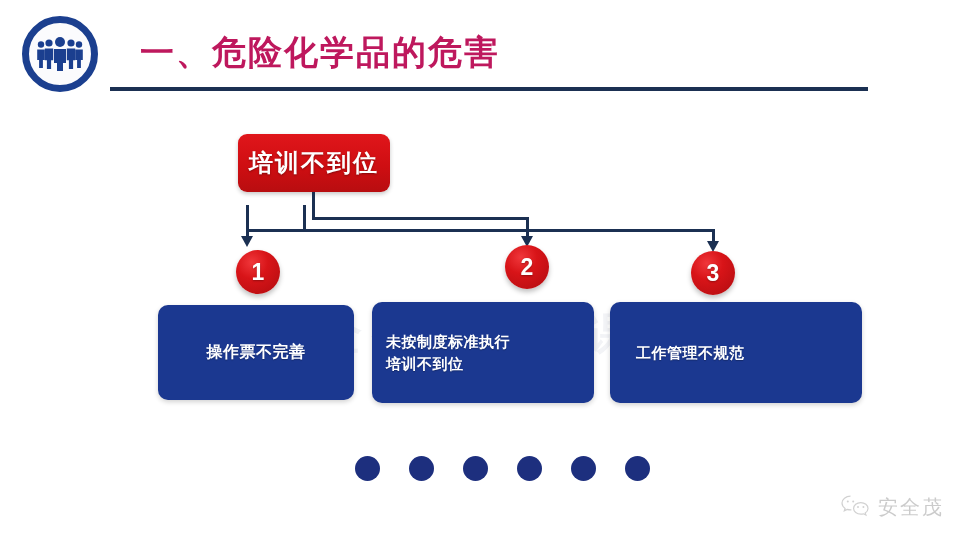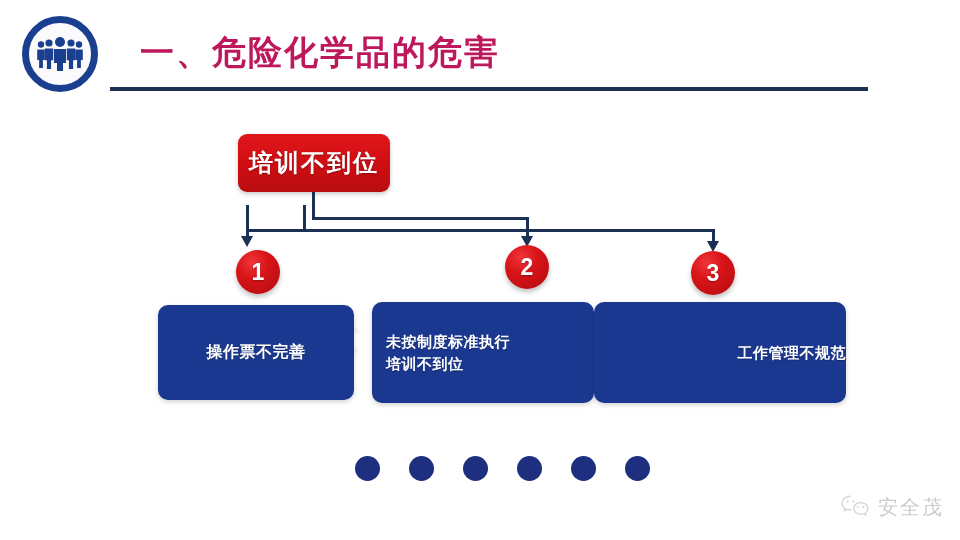--- a/index.html
+++ b/index.html
@@ -152,23 +152,22 @@
   }
   #box1 .line { font-size: 16px; }
 
   #box2 {
     left: 372px; top: 302px; width: 222px; height: 101px;
     padding-left: 14px;
   }
   #box2 .line { line-height: 22px; }
 
   #box3 {
-    left: 594px; top: 302px; width: 252px; height: 101px;
-    padding-left: 14px;
-    text-align: right;
+    left: 610px; top: 302px; width: 252px; height: 101px;
+    padding-left: 26px;
   }
   #box3 .line { line-height: 30px; }
 
   
   .dots-row {
     position: absolute;
     left: 355px;
     top: 456px;
     display: flex;
     gap: 29px;

